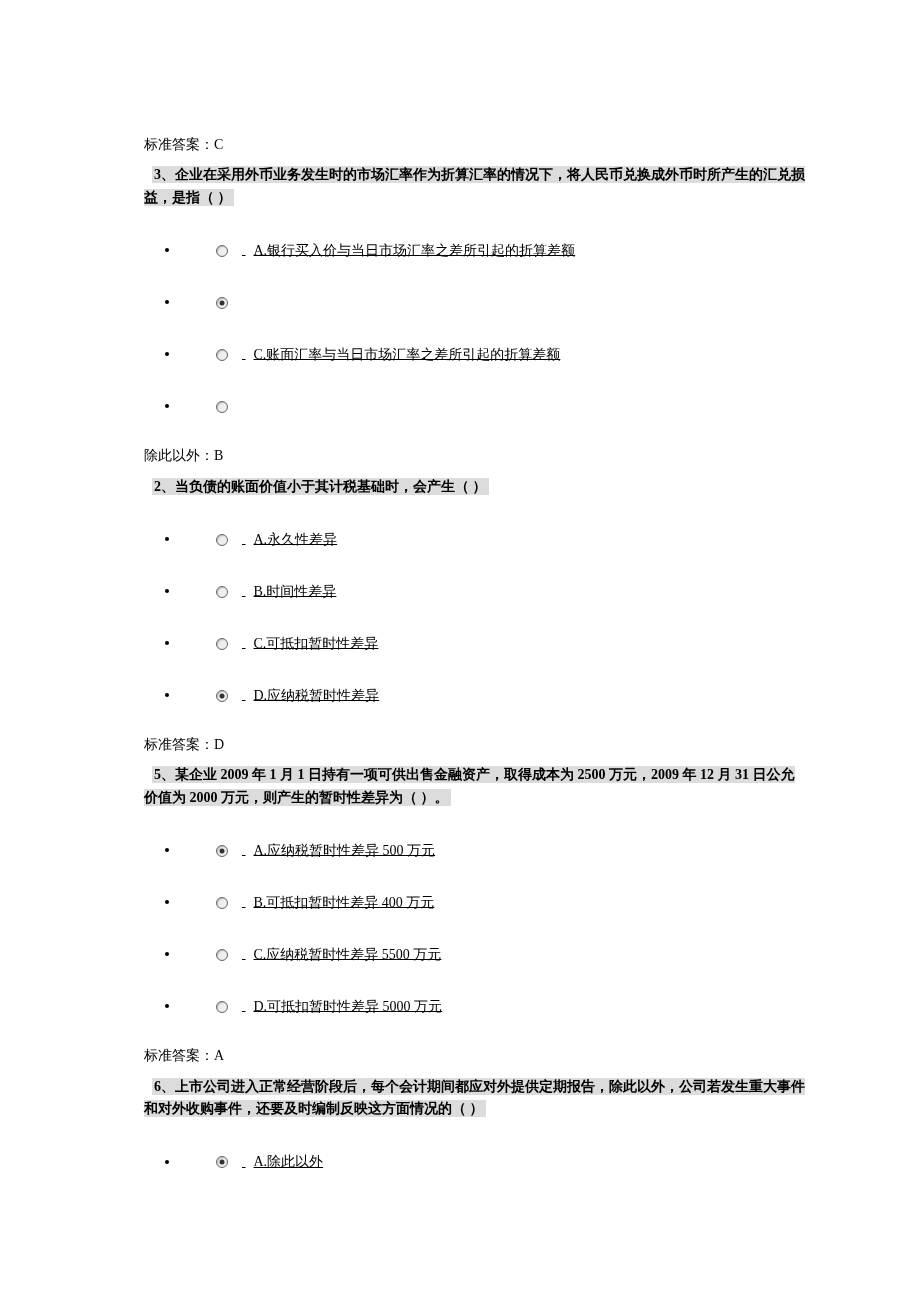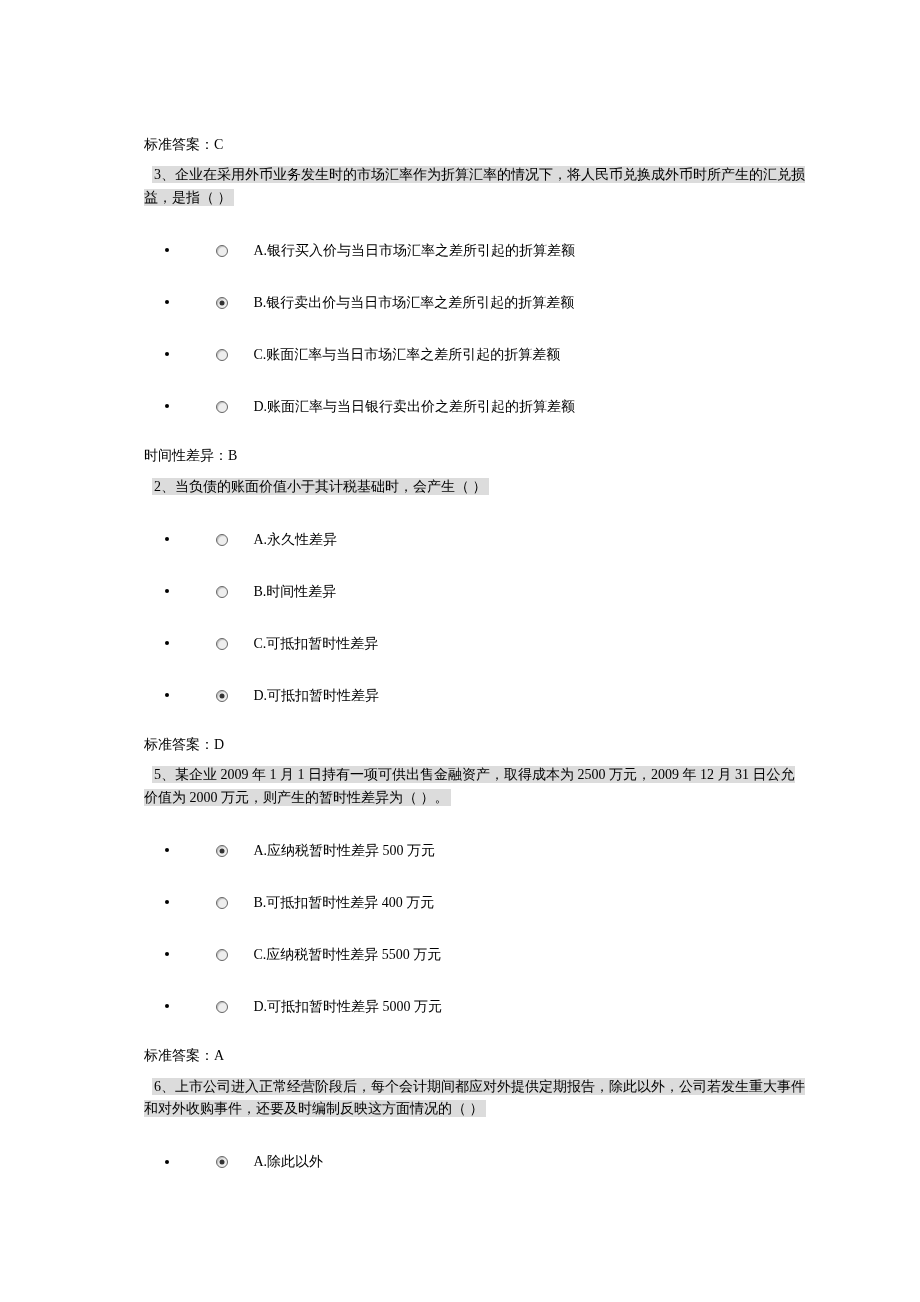--- a/index.html
+++ b/index.html
@@ -19,25 +19,27 @@
       margin-bottom: 2px;
     }
     .question-box {
       background: #dcdcdc;
       padding: 1px 2px;
       display: inline;
       line-height: 1.6;
     }
     .question-wrapper {
       margin-bottom: 28px;
+      font-weight: bold;
     }
     ul {
       list-style: disc;
       padding-left: 28px;
       margin-bottom: 22px;
+      text-decoration: underline;
     }
     li {
       margin-bottom: 24px;
       padding-left: 28px;
     }
     .radio {
       display: inline-block;
       width: 12px;
       height: 12px;
       border: 1px solid #666;
@@ -71,53 +73,51 @@
 <div class="question-wrapper">
   <span class="question-box">3、企业在采用外币业务发生时的市场汇率作为折算汇率的情况下，将人民币兑换成外币时所产生的汇兑损益，是指（ ）</span>
 </div>
 <ul>
   <li>
     <span class="radio"></span>
     <span class="option-label">A.银行买入价与当日市场汇率之差所引起的折算差额</span>
   </li>
   <li>
     <span class="radio selected"></span>
-    <span class="option-label">B.银行卖出价与当日市场汇率之差所引起的折算差额</span>
   </li>
   <li>
     <span class="radio"></span>
     <span class="option-label">C.账面汇率与当日市场汇率之差所引起的折算差额</span>
   </li>
   <li>
     <span class="radio"></span>
-    <span class="option-label">D.账面汇率与当日银行卖出价之差所引起的折算差额</span>
   </li>
 </ul>
 
-<div class="answer-line">时间性差异：B</div>
+<div class="answer-line">除此以外：B</div>
 
 <div class="question-wrapper">
   <span class="question-box">2、当负债的账面价值小于其计税基础时，会产生（ ）</span>
 </div>
 <ul>
   <li>
     <span class="radio"></span>
     <span class="option-label">A.永久性差异</span>
   </li>
   <li>
     <span class="radio"></span>
     <span class="option-label">B.时间性差异</span>
   </li>
   <li>
     <span class="radio"></span>
     <span class="option-label">C.可抵扣暂时性差异</span>
   </li>
   <li>
     <span class="radio selected"></span>
-    <span class="option-label">D.可抵扣暂时性差异</span>
+    <span class="option-label">D.应纳税暂时性差异</span>
   </li>
 </ul>
 
 <div class="answer-line">标准答案：D</div>
 
 <div class="question-wrapper">
   <span class="question-box">5、某企业 2009 年 1 月 1 日持有一项可供出售金融资产，取得成本为 2500 万元，2009 年 12 月 31 日公允价值为 2000 万元，则产生的暂时性差异为（ ）。</span>
 </div>
 <ul>
   <li>

